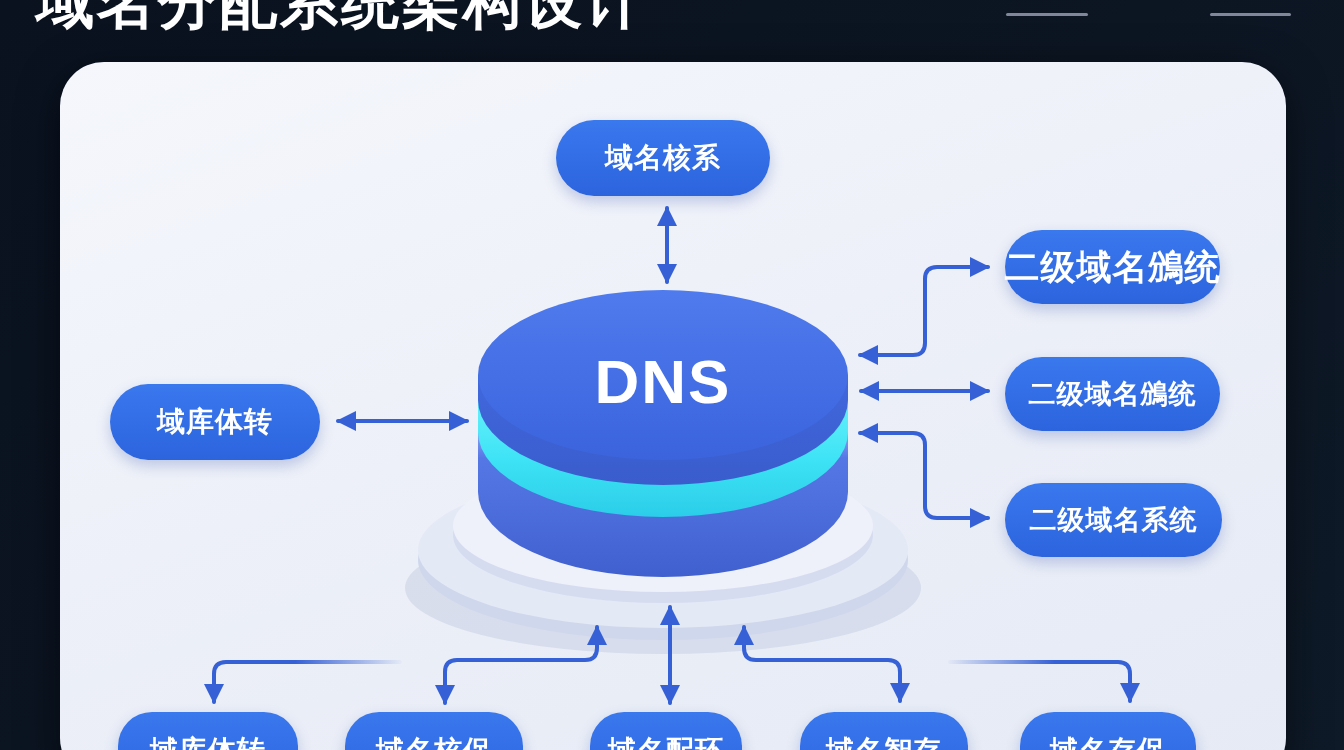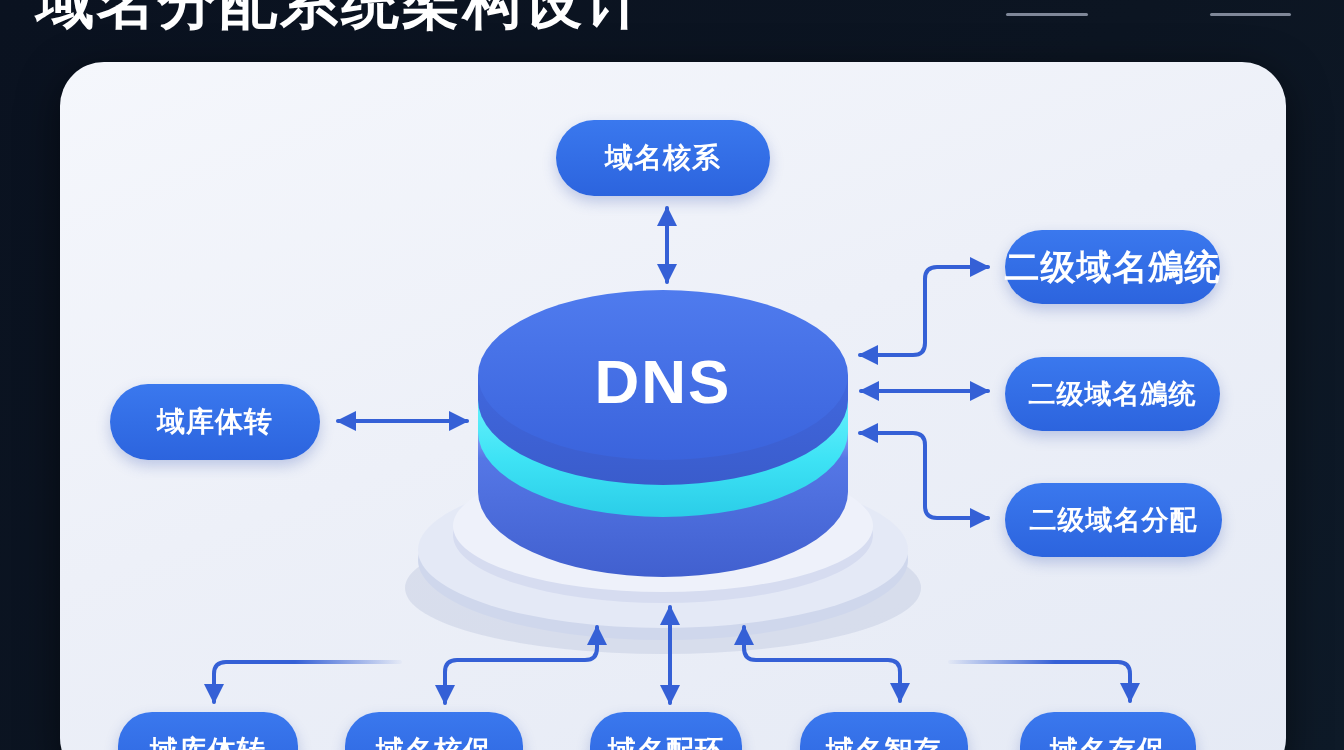--- a/index.html
+++ b/index.html
@@ -123,21 +123,21 @@
 <div class="pill left">
     <span class="lbl">域库体转</span>
   </div>
 <div class="pill r1">
     <span class="lbl">二级域名鳻统</span>
   </div>
 <div class="pill r2">
     <span class="lbl">二级域名鳻统</span>
   </div>
 <div class="pill r3">
-    <span class="lbl">二级域名分配</span>
+    <span class="lbl">二级域名系统</span>
   </div>
 <div class="pill b1">
     <span class="lbl">域库体转</span>
   </div>
 <div class="pill b2">
     <span class="lbl">域名核保</span>
   </div>
 <div class="pill b3">
     <span class="lbl">域名配环</span>
   </div>

